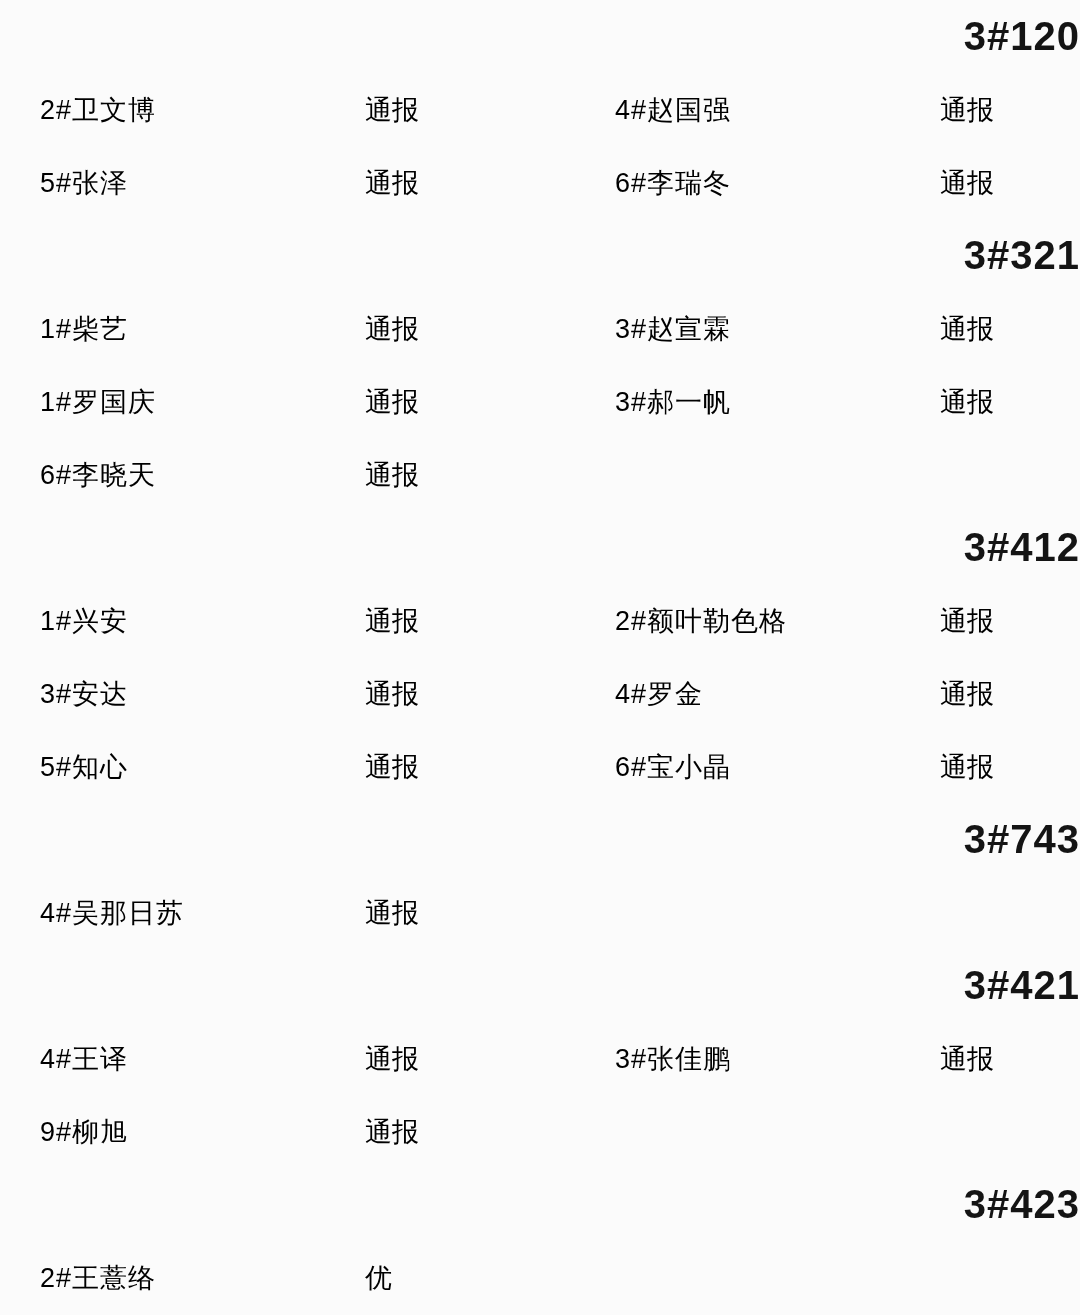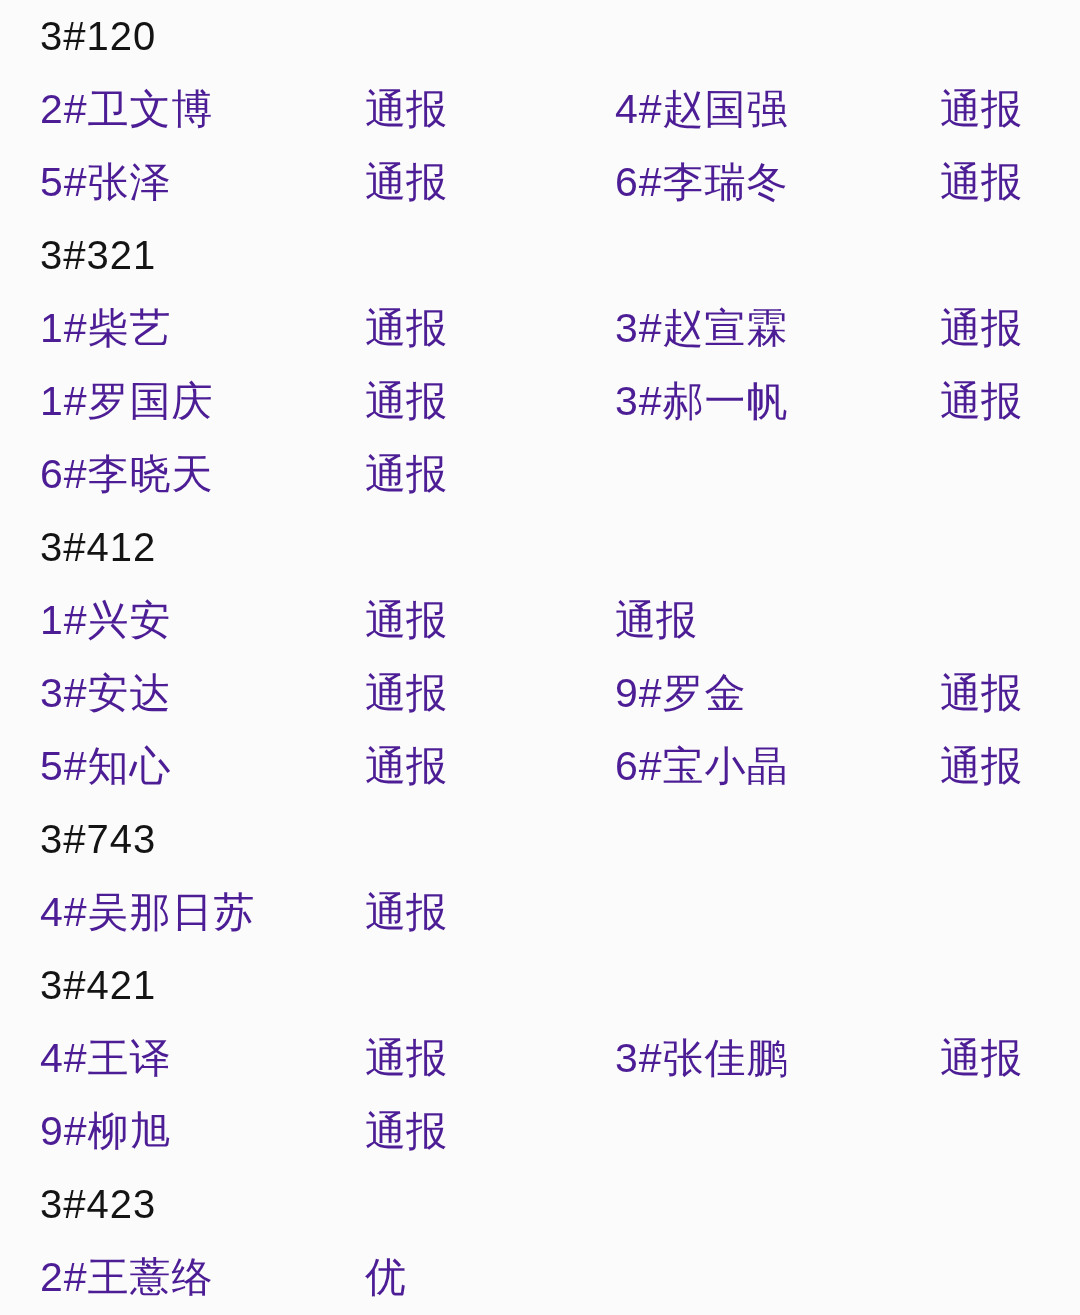--- a/index.html
+++ b/index.html
@@ -14,31 +14,32 @@
     width: 1080px;
     height: 1315px;
     padding-left: 40px;
     color: #1f1f1f;
   }
   .section-header {
     height: 73px;
     display: flex;
     align-items: center;
     font-size: 40px;
-    font-weight: 400;
+    font-weight: 700;
     color: #141414;
     letter-spacing: 1px;
+    justify-content: flex-end;
   }
   .row {
     height: 73px;
     display: grid;
     grid-template-columns: 325px 250px 325px 140px;
     align-items: center;
-    font-size: 41px;
-    color: #4c1d95;
+    font-size: 27px;
+    color: #000000;
   }
   .name {
     white-space: nowrap;
     letter-spacing: 1px;
   }
   .status {
     white-space: nowrap;
   }
 </style>
 </head>
@@ -83,26 +84,27 @@
     <span class="name"></span>
     <span class="status"></span>
   </div>
 
   <div class="section-header">
     <span>3#412</span>
   </div>
   <div class="row">
     <span class="name">1#兴安</span>
     <span class="status">通报</span>
+    <span class="name">2#额叶勒色格</span>
     <span class="status">通报</span>
   </div>
   <div class="row">
     <span class="name">3#安达</span>
     <span class="status">通报</span>
-    <span class="name">9#罗金</span>
+    <span class="name">4#罗金</span>
     <span class="status">通报</span>
   </div>
   <div class="row">
     <span class="name">5#知心</span>
     <span class="status">通报</span>
     <span class="name">6#宝小晶</span>
     <span class="status">通报</span>
   </div>
 
   <div class="section-header">

